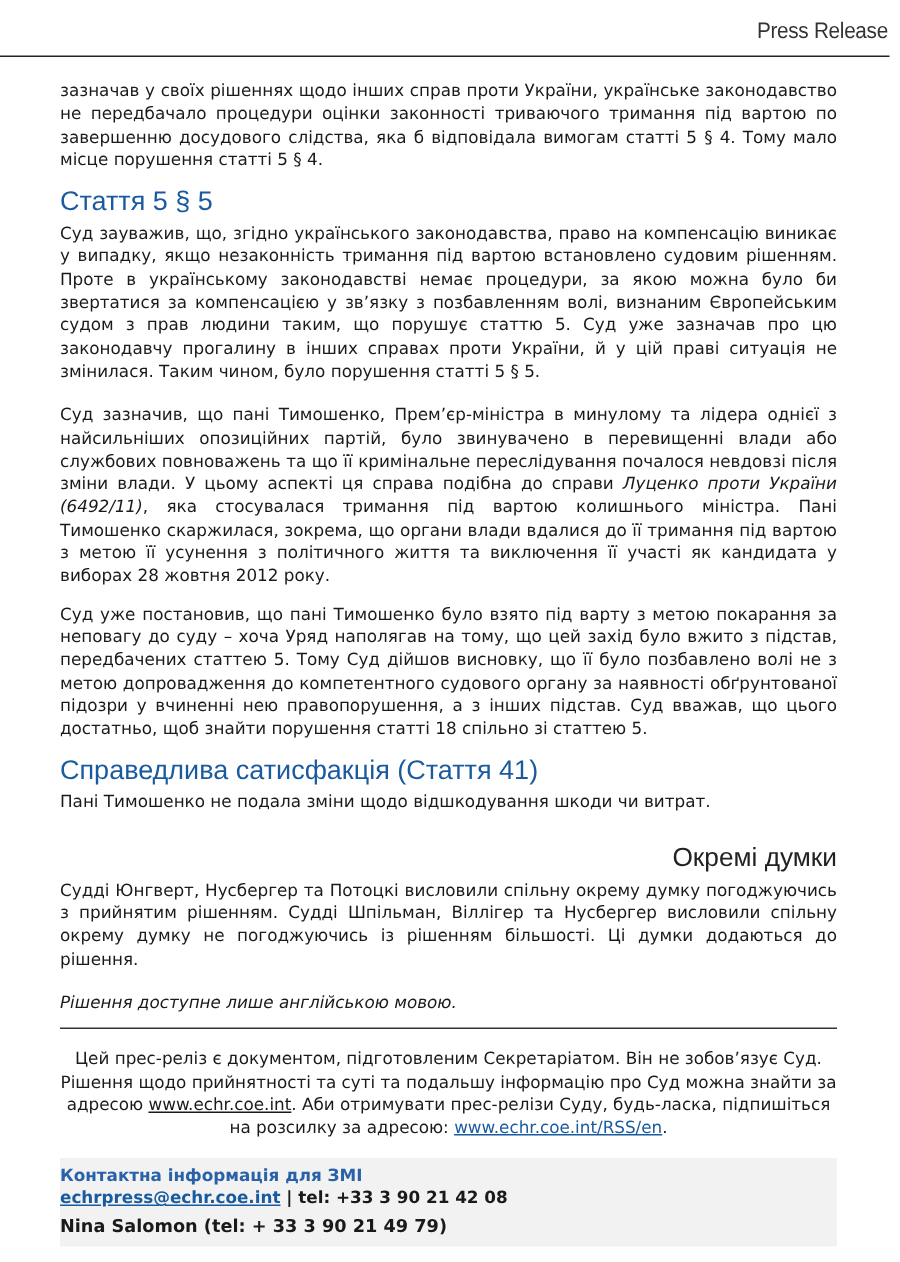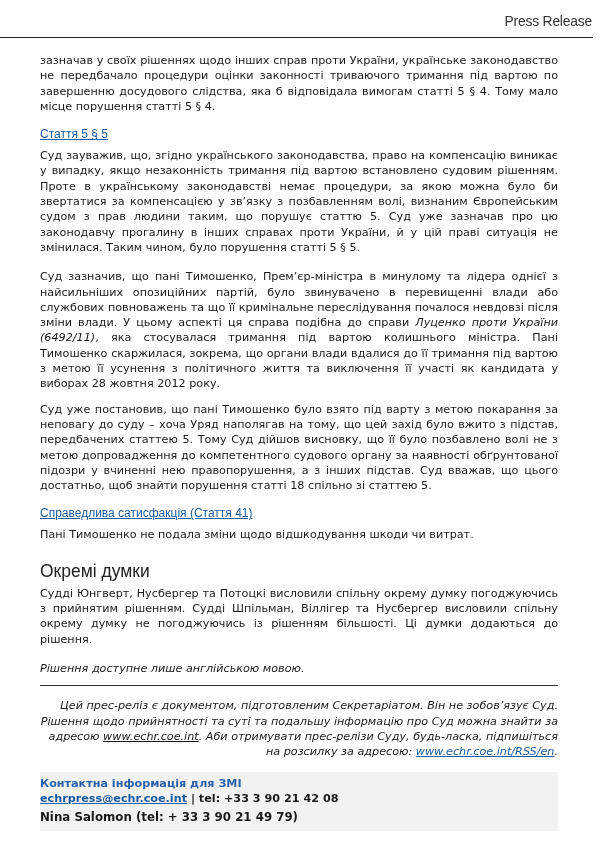--- a/index.html
+++ b/index.html
@@ -6,26 +6,26 @@
   body { width: 600px; height: 841px; position: relative; overflow: hidden;
          font-family: "DejaVu Sans", "Liberation Sans", sans-serif; color: #1a1a1a; }
   .header { position: absolute; top: 0; left: 0; width: 600px; height: 55px; }
   .header-title { position: absolute; right: 8px; top: 12px; font-family: "Liberation Sans", sans-serif;
                   font-size: 15px; color: #333; letter-spacing: -0.2px; transform: scaleX(0.92); transform-origin: right; }
   .header-rule { position: absolute; left: 0; top: 37px; width: 593px; height: 1px; background: #222; }
   .content { position: absolute; left: 40px; top: 53px; width: 518px; }
   p { margin: 0; font-size: 11.2px; line-height: 15.3px; text-align: justify; }
   .gap { height: 10px; }
   h2 { margin: 0; font-family: "Liberation Sans", sans-serif; font-weight: normal; color: #1a5a9e;
-       font-size: 12px; line-height: 20px; text-decoration: underline; }
+       font-size: 18px; line-height: 20px; }
   h1 { margin: 0; font-family: "Liberation Sans", sans-serif; font-weight: normal; color: #222;
-       font-size: 17.5px; line-height: 24px; }
+       font-size: 17.5px; line-height: 24px; text-align: right; }
   .italic { font-style: italic; }
   .rule { height: 1px; background: #333; margin: 9px 0 12px 0; }
-  .notice p { text-align: right; font-style: italic; }
+  .notice p { text-align: center; }
   a { color: #1a1a1a; text-decoration: underline; }
   a.blue { color: #1a5a9e; }
   .contact { background: #f2f2f2; padding: 4px 0 6px 0; margin-top: 13px; }
   .contact-title { font-weight: bold; color: #2a62a8; font-size: 11.2px; line-height: 15px; }
   .contact-line { font-size: 11.2px; line-height: 15px; font-weight: bold; }
   .contact-name-bold { font-weight: bold; font-size: 11.8px; }
 </style>
 </head>
 <body>
 

